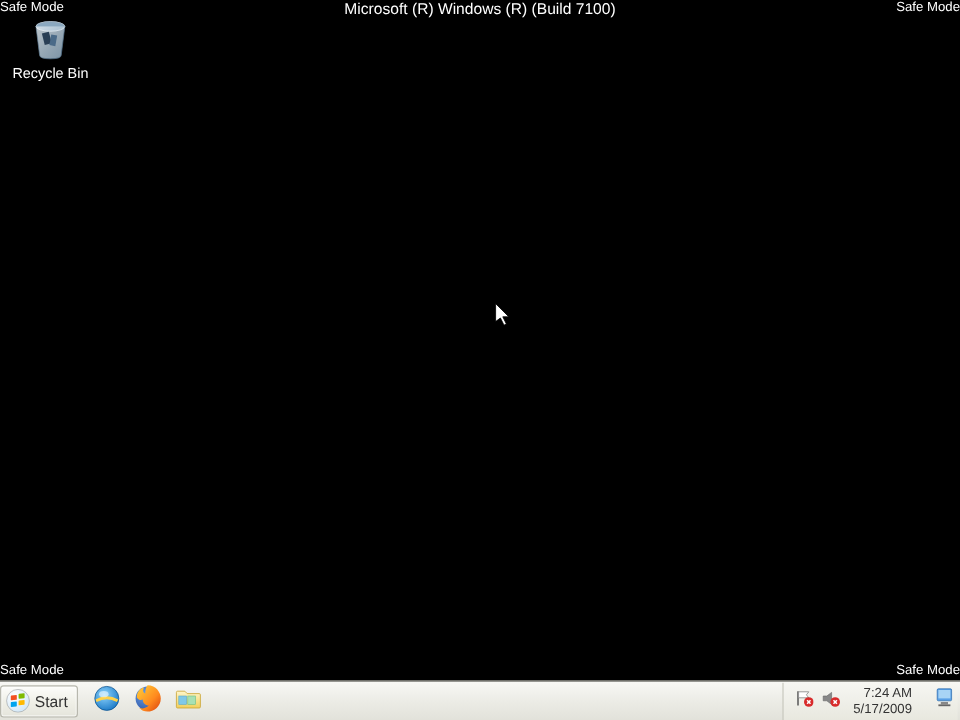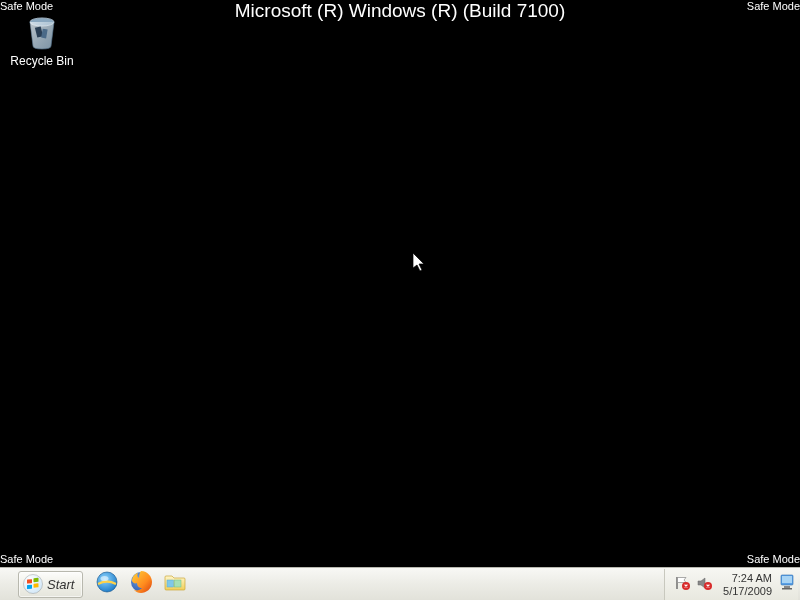--- a/index.html
+++ b/index.html
@@ -20,21 +20,21 @@
     }
     .safemode-tl { top: 0; left: 0; }
     .safemode-tr { top: 0; right: 0; }
     .safemode-bl { bottom: 35px; left: 0; }
     .safemode-br { bottom: 35px; right: 0; }
     .build-label {
       position: absolute;
       top: 0;
       left: 50%;
       transform: translateX(-50%);
-      font-size: 19px;
+      font-size: 13px;
       color: #fff;
     }
     .desktop-icon {
       position: absolute;
       top: 12px;
       left: 12px;
       width: 60px;
       display: flex;
       flex-direction: column;
       align-items: center;
@@ -66,33 +66,32 @@
       left: 0;
       right: 0;
       height: 33px;
       background: linear-gradient(to bottom, #f8f8f5 0%, #ecece6 50%, #e2e2da 100%);
       border-top: 1px solid #b8b8b0;
       display: flex;
       align-items: center;
     }
     .start-button {
       height: 27px;
-      margin-left: 18px;
+      margin-left: 0;
       padding: 0 8px 0 4px;
       background: linear-gradient(to bottom, #fdfdfb 0%, #f0f0e8 50%, #e5e5dc 100%);
       border: 1px solid #b8b8ae;
       border-radius: 3px;
       display: flex;
       align-items: center;
       gap: 4px;
       cursor: pointer;
       font-size: 13px;
       color: #333;
       box-shadow: inset 0 0 0 1px rgba(255,255,255,0.6);
-      font-style: italic;
     }
     .start-orb {
       width: 20px;
       height: 20px;
     }
     .taskbar-pinned {
       display: flex;
       align-items: center;
       gap: 6px;
       margin-left: 10px;
@@ -124,21 +123,21 @@
       cursor: pointer;
       display: flex;
       align-items: center;
       justify-content: center;
     }
     .systray-clock {
       display: flex;
       flex-direction: column;
       align-items: flex-end;
       margin-left: 6px;
-      margin-right: 4px;
+      margin-right: 16px;
       font-size: 11px;
       color: #333;
       line-height: 1.15;
       cursor: pointer;
     }
     .systray-showdesktop {
       width: 14px;
       height: 28px;
       margin-left: 4px;
       cursor: pointer;

